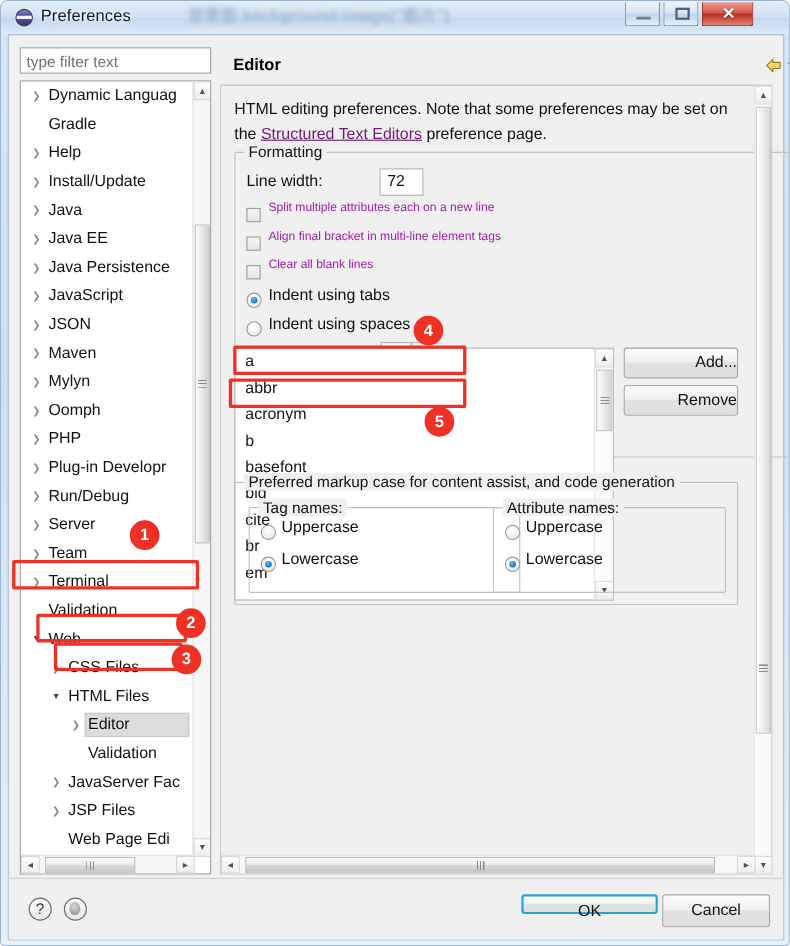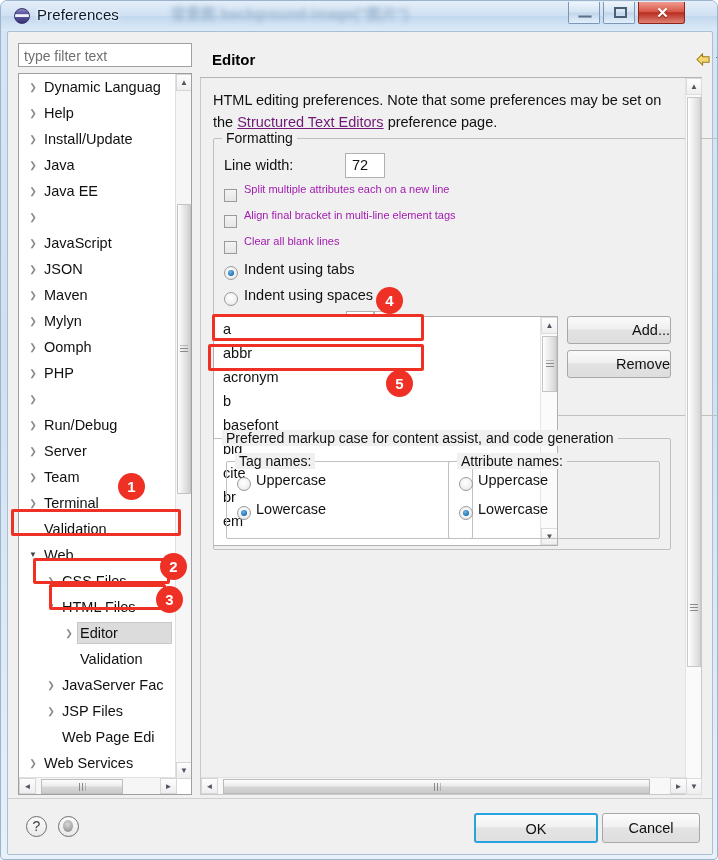--- a/index.html
+++ b/index.html
@@ -345,21 +345,21 @@
     position:absolute; left:50px; top:17px; width:21px; height:21px;
     border-radius:50%; border:1.6px solid #6d6d6d;
     background: linear-gradient(to bottom,#fbfbfb,#e9e9e9);
   }
   #dot-icon::after{
     content:""; position:absolute; left:4px; top:3px; width:10px; height:12px;
     border-radius:50%;
     background: radial-gradient(circle at 45% 35%,#d8d8d8,#9d9d9d 70%,#8a8a8a);
   }
   #btn-ok {
-    position:absolute; left:466px; top:14px; width:124px; height:30px;
+    position:absolute; left:466px; top:14px; width:124px; height:18px;
     line-height:28px;
     background: linear-gradient(to bottom,#fcfcfc 0%,#f1f1f1 45%,#e3e3e3 50%,#e0e0e0 100%);
     border:2px solid #28a3de; border-radius:3px;
     font-size:14.5px; color:#111; text-align:center;
   }
   #btn-cancel {
     position:absolute; left:594px; top:14px; width:98px; height:30px;
     line-height:28px;
     background: linear-gradient(to bottom,#fcfcfc 0%,#f1f1f1 45%,#e3e3e3 50%,#dedede 100%);
     border:1px solid #a8a8a8; border-radius:3px;
@@ -403,37 +403,41 @@
 
     <div id="filter-input">type filter text</div>
 
     <div id="tree-panel">
       <div id="tree-scroll-area">
           <div class="tree-item">
             <div class="arrow" style="left: 8px;">❯</div>
             <div class="lbl" style="left: 25px;">Dynamic Languag</div>
           </div>
           <div class="tree-item">
+            <div class="lbl" style="left: 25px;">Gradle</div>
+          </div>
+          <div class="tree-item">
             <div class="arrow" style="left: 8px;">❯</div>
             <div class="lbl" style="left: 25px;">Help</div>
           </div>
           <div class="tree-item">
             <div class="arrow" style="left: 8px;">❯</div>
             <div class="lbl" style="left: 25px;">Install/Update</div>
           </div>
           <div class="tree-item">
             <div class="arrow" style="left: 8px;">❯</div>
             <div class="lbl" style="left: 25px;">Java</div>
           </div>
           <div class="tree-item">
             <div class="arrow" style="left: 8px;">❯</div>
             <div class="lbl" style="left: 25px;">Java EE</div>
           </div>
           <div class="tree-item">
             <div class="arrow" style="left: 8px;">❯</div>
+            <div class="lbl" style="left: 25px;">Java Persistence</div>
           </div>
           <div class="tree-item">
             <div class="arrow" style="left: 8px;">❯</div>
             <div class="lbl" style="left: 25px;">JavaScript</div>
           </div>
           <div class="tree-item">
             <div class="arrow" style="left: 8px;">❯</div>
             <div class="lbl" style="left: 25px;">JSON</div>
           </div>
           <div class="tree-item">
@@ -447,20 +451,21 @@
           <div class="tree-item">
             <div class="arrow" style="left: 8px;">❯</div>
             <div class="lbl" style="left: 25px;">Oomph</div>
           </div>
           <div class="tree-item">
             <div class="arrow" style="left: 8px;">❯</div>
             <div class="lbl" style="left: 25px;">PHP</div>
           </div>
           <div class="tree-item">
             <div class="arrow" style="left: 8px;">❯</div>
+            <div class="lbl" style="left: 25px;">Plug-in Developr</div>
           </div>
           <div class="tree-item">
             <div class="arrow" style="left: 8px;">❯</div>
             <div class="lbl" style="left: 25px;">Run/Debug</div>
           </div>
           <div class="tree-item">
             <div class="arrow" style="left: 8px;">❯</div>
             <div class="lbl" style="left: 25px;">Server</div>
           </div>
           <div class="tree-item">

